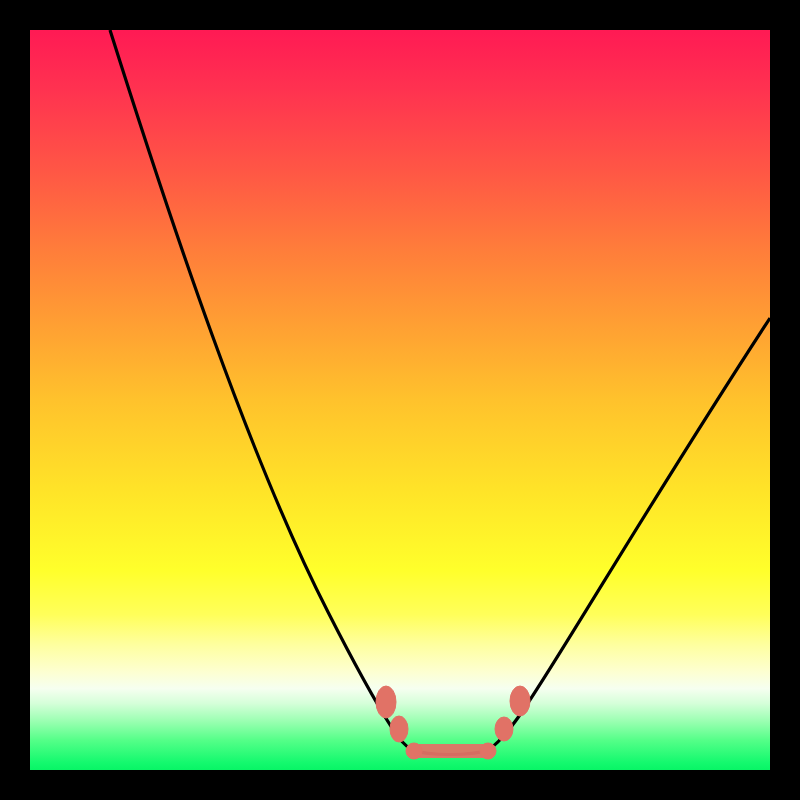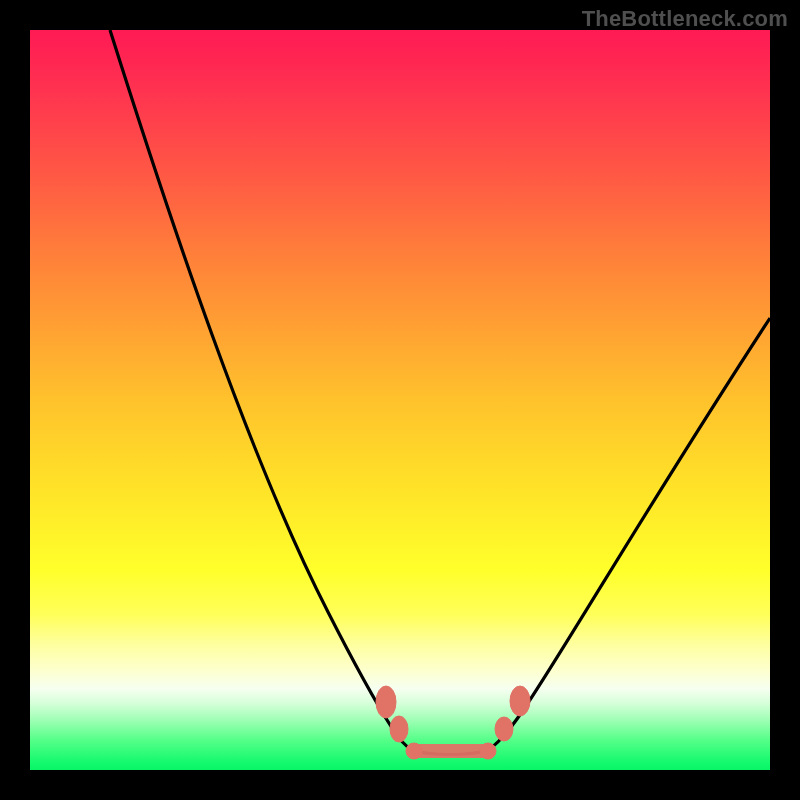--- a/index.html
+++ b/index.html
@@ -78,21 +78,20 @@
   }
   .marker-flat {
     fill: #e17266;
     opacity: 0.95;
   }
 </style>
 </head>
 <body>
 <div class="frame">
 
-  <div class="watermark">TheBottleneck.com</div>
 
   <div class="plot-area">
     <div class="gradient"></div>
 
     <svg class="curves" viewBox="0 0 740 740" preserveAspectRatio="none">
 
       <path class="curve-line" d="M 80 0
                C 140 190, 220 430, 298 582
                C 328 641, 348 676, 362 698
                C 369 709, 375 716, 382 720"></path>

